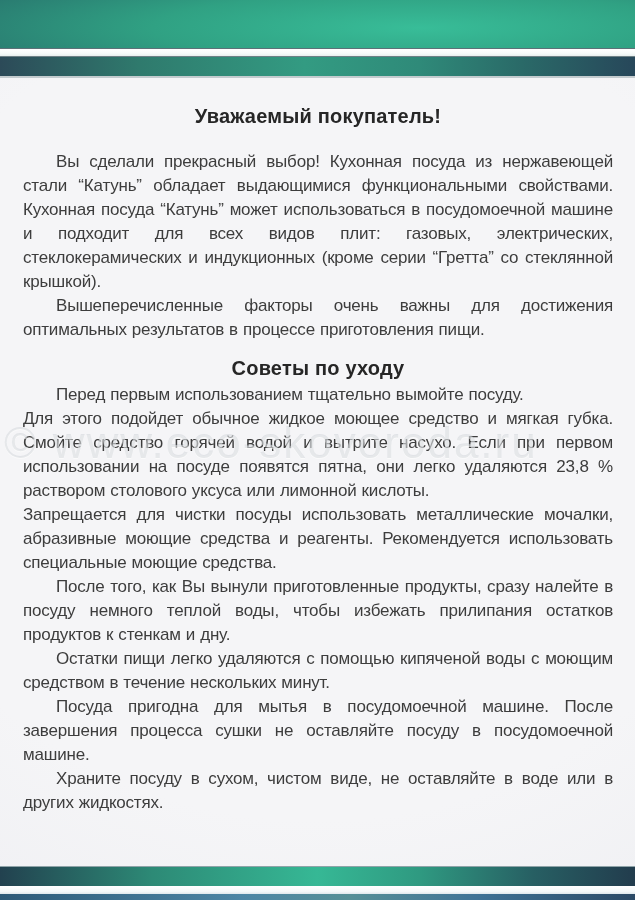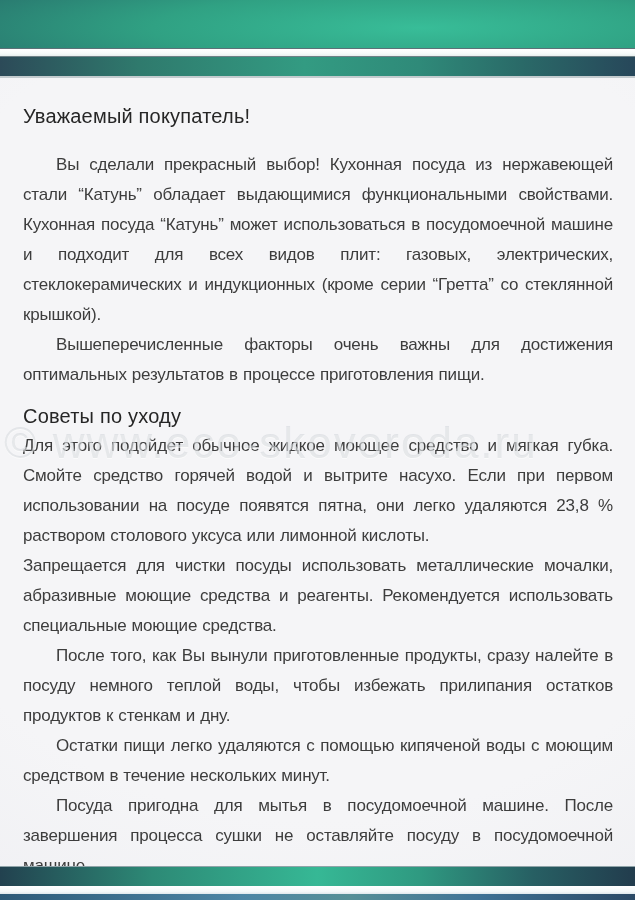--- a/index.html
+++ b/index.html
@@ -69,32 +69,33 @@
   .content {
     position: relative;
     flex: 1 1 auto;
     overflow: hidden;
     background: radial-gradient(130% 95% at 50% 42%, #f5f5f7 55%, #ebecf0 100%);
     padding: 25px 22px 0 23px;
     color: #3d3d3d;
   }
   .content h1, .content h2 {
     font-size: 20px;
-    font-weight: normal;
+    font-weight: bold;
     color: #262626;
+    text-align: center;
     letter-spacing: 0.2px;
     margin: 0;
   }
   .content h1 { margin: 2px 0 22px 0; }
   .content h2 { margin: 15px 0 3px 0; }
 
   .content p {
     margin: 0;
     font-size: 17px;
-    line-height: 30px;
+    line-height: 24px;
     text-align: justify;
     letter-spacing: -0.2px;
     word-spacing: 0.5px;
   }
   .content p.indent { text-indent: 33px; }
 
   .watermark {
     position: absolute;
     top: 340px;
     left: 4px;
@@ -120,20 +121,21 @@
 
     <div class="watermark">© www.eco-skovoroda.ru</div>
 
     <h1>Уважаемый покупатель!</h1>
 
     <p class="indent">Вы сделали прекрасный выбор! Кухонная посуда из нержавеющей стали “Катунь” обладает выдающимися функциональными свойствами. Кухонная посуда “Катунь” может использоваться в посудомоечной машине и подходит для всех видов плит: газовых, электрических, стеклокерамических и индукционных (кроме серии “Гретта” со стеклянной крышкой).</p>
     <p class="indent">Вышеперечисленные факторы очень важны для достижения оптимальных результатов в процессе приготовления пищи.</p>
 
     <h2>Советы по уходу</h2>
 
+    <p class="indent">Перед первым использованием тщательно вымойте посуду.</p>
     <p>Для этого подойдет обычное жидкое моющее средство и мягкая губка. Смойте средство горячей водой и вытрите насухо. Если при первом использовании на посуде появятся пятна, они легко удаляются 23,8 % раствором столового уксуса или лимонной кислоты.</p>
     <p>Запрещается для чистки посуды использовать металлические мочалки, абразивные моющие средства и реагенты. Рекомендуется использовать специальные моющие средства.</p>
     <p class="indent">После того, как Вы вынули приготовленные продукты, сразу налейте в посуду немного теплой воды, чтобы избежать прилипания остатков продуктов к стенкам и дну.</p>
     <p class="indent">Остатки пищи легко удаляются с помощью кипяченой воды с моющим средством в течение нескольких минут.</p>
     <p class="indent">Посуда пригодна для мытья в посудомоечной машине. После завершения процесса сушки не оставляйте посуду в посудомоечной машине.</p>
     <p class="indent">Храните посуду в сухом, чистом виде, не оставляйте в воде или в других жидкостях.</p>
 
   </div>
 
   <div class="band-bottom-main"></div>

